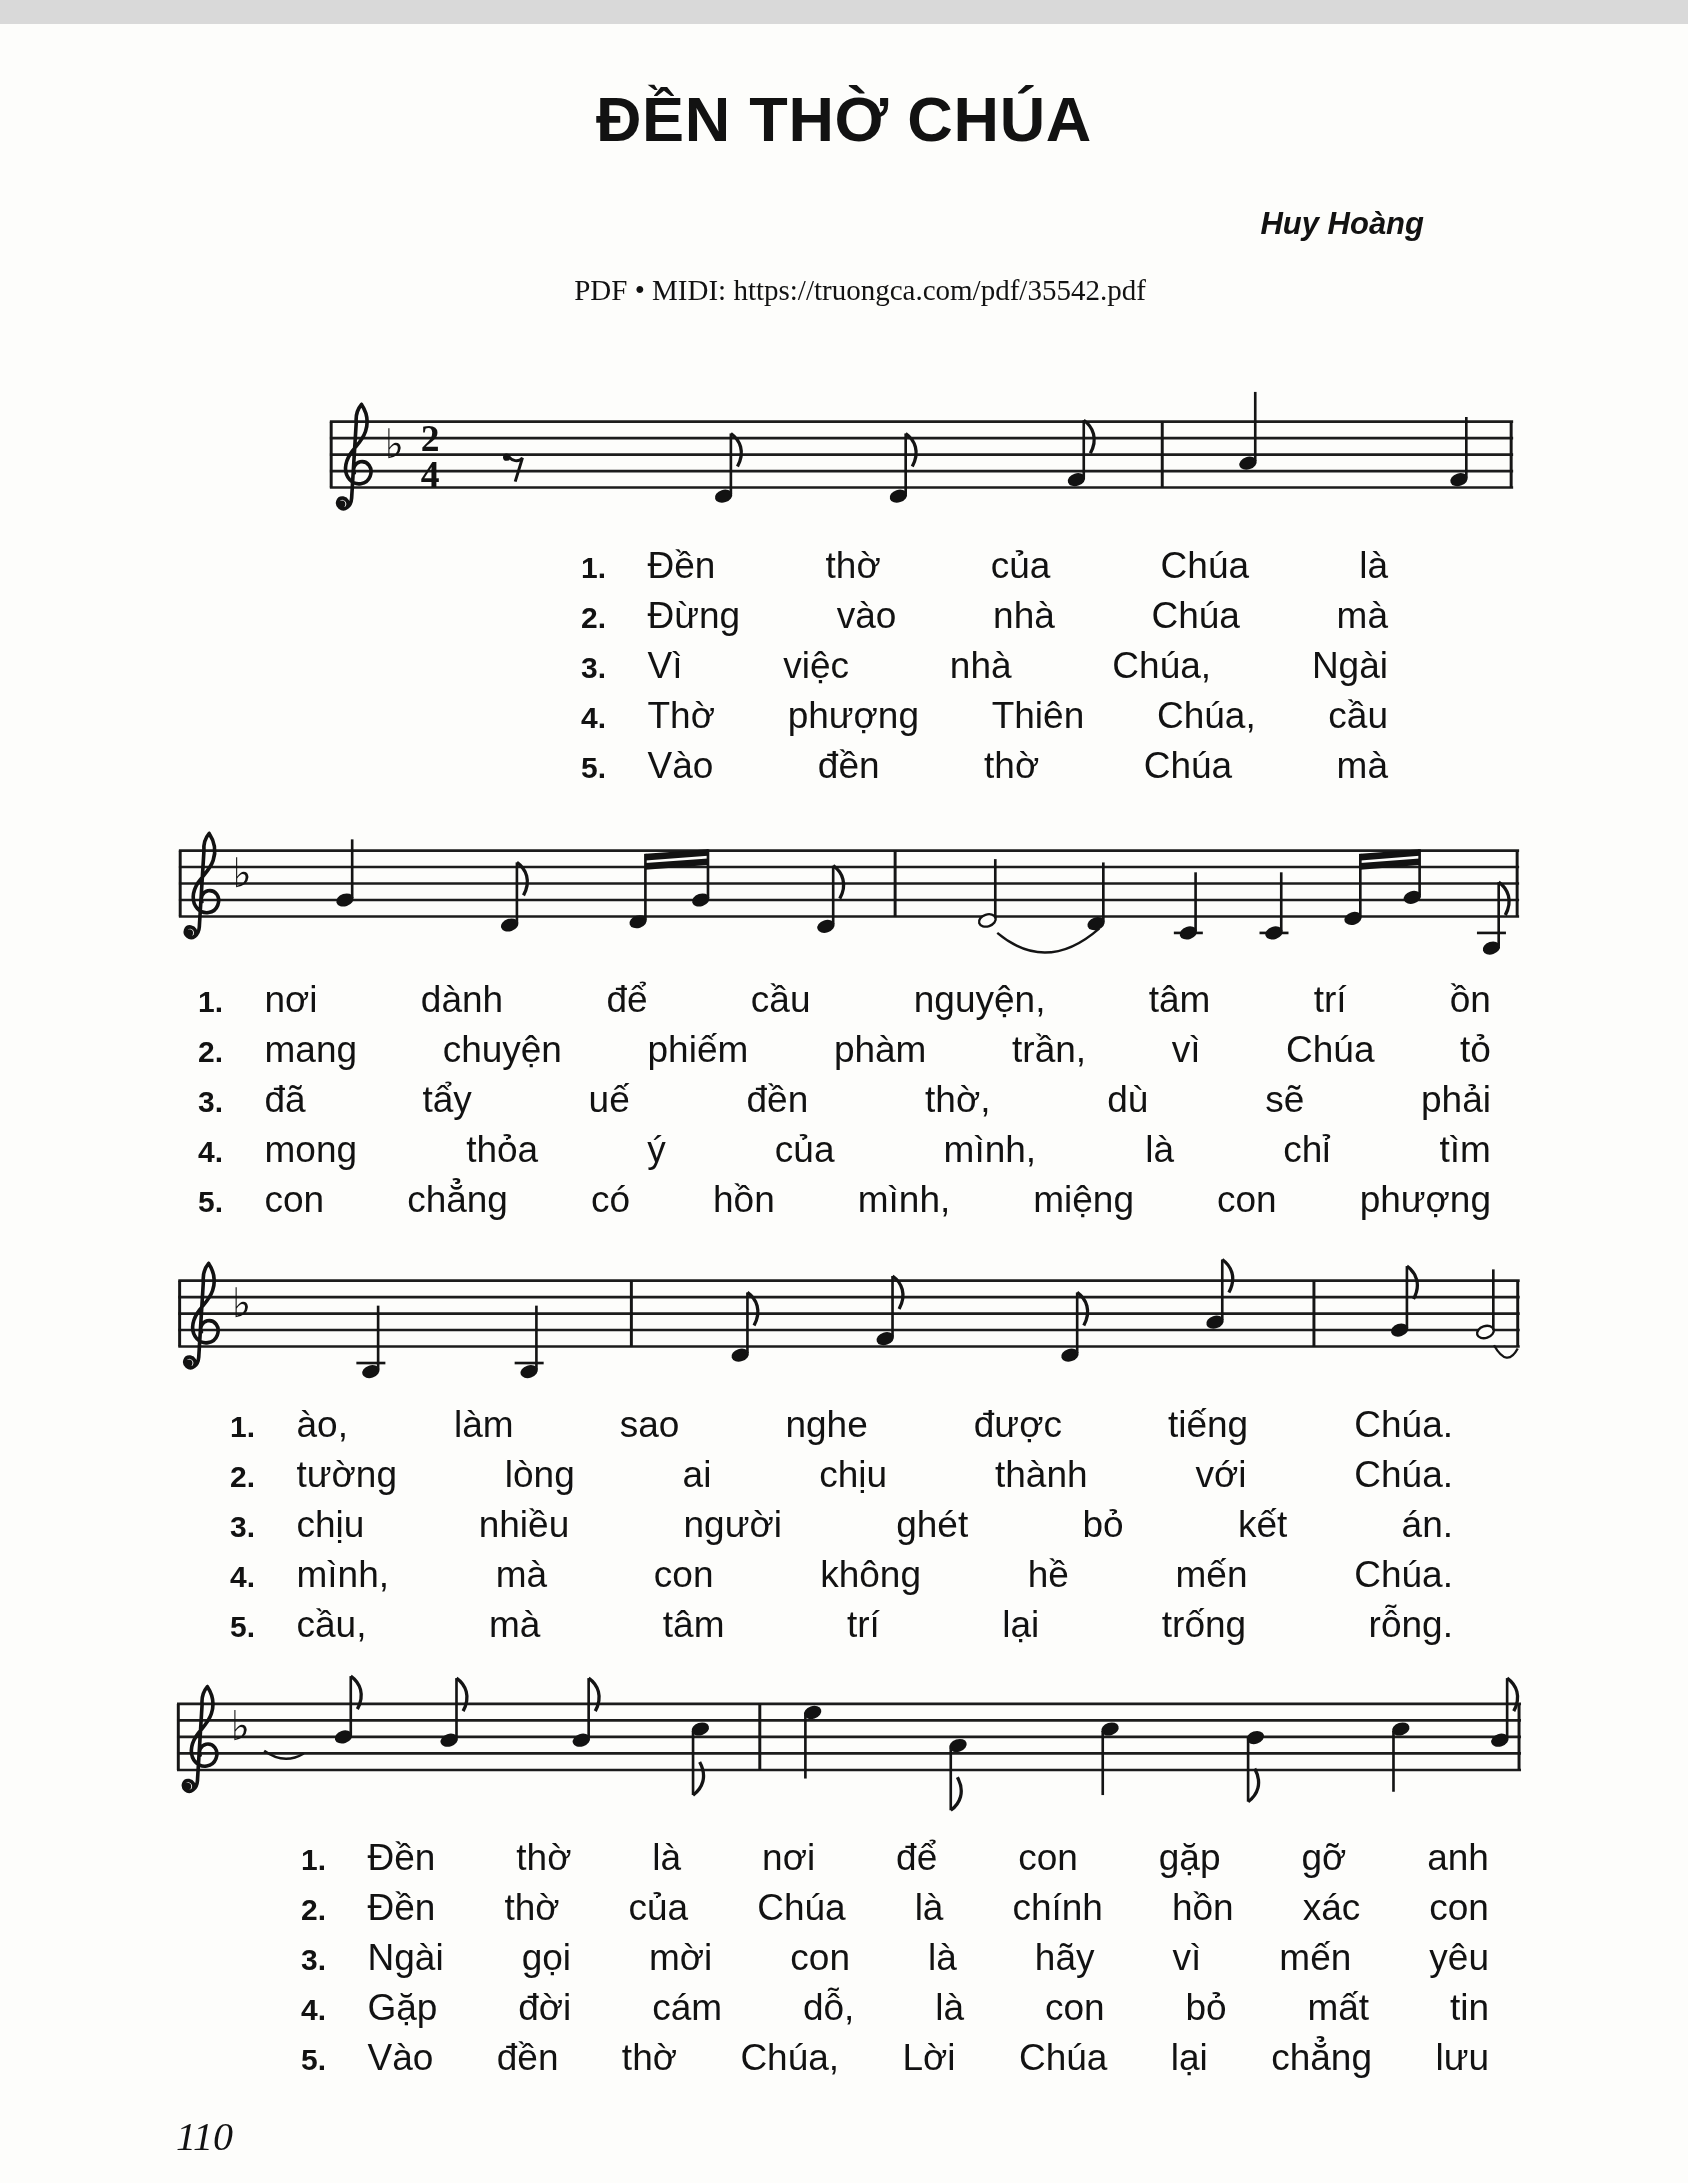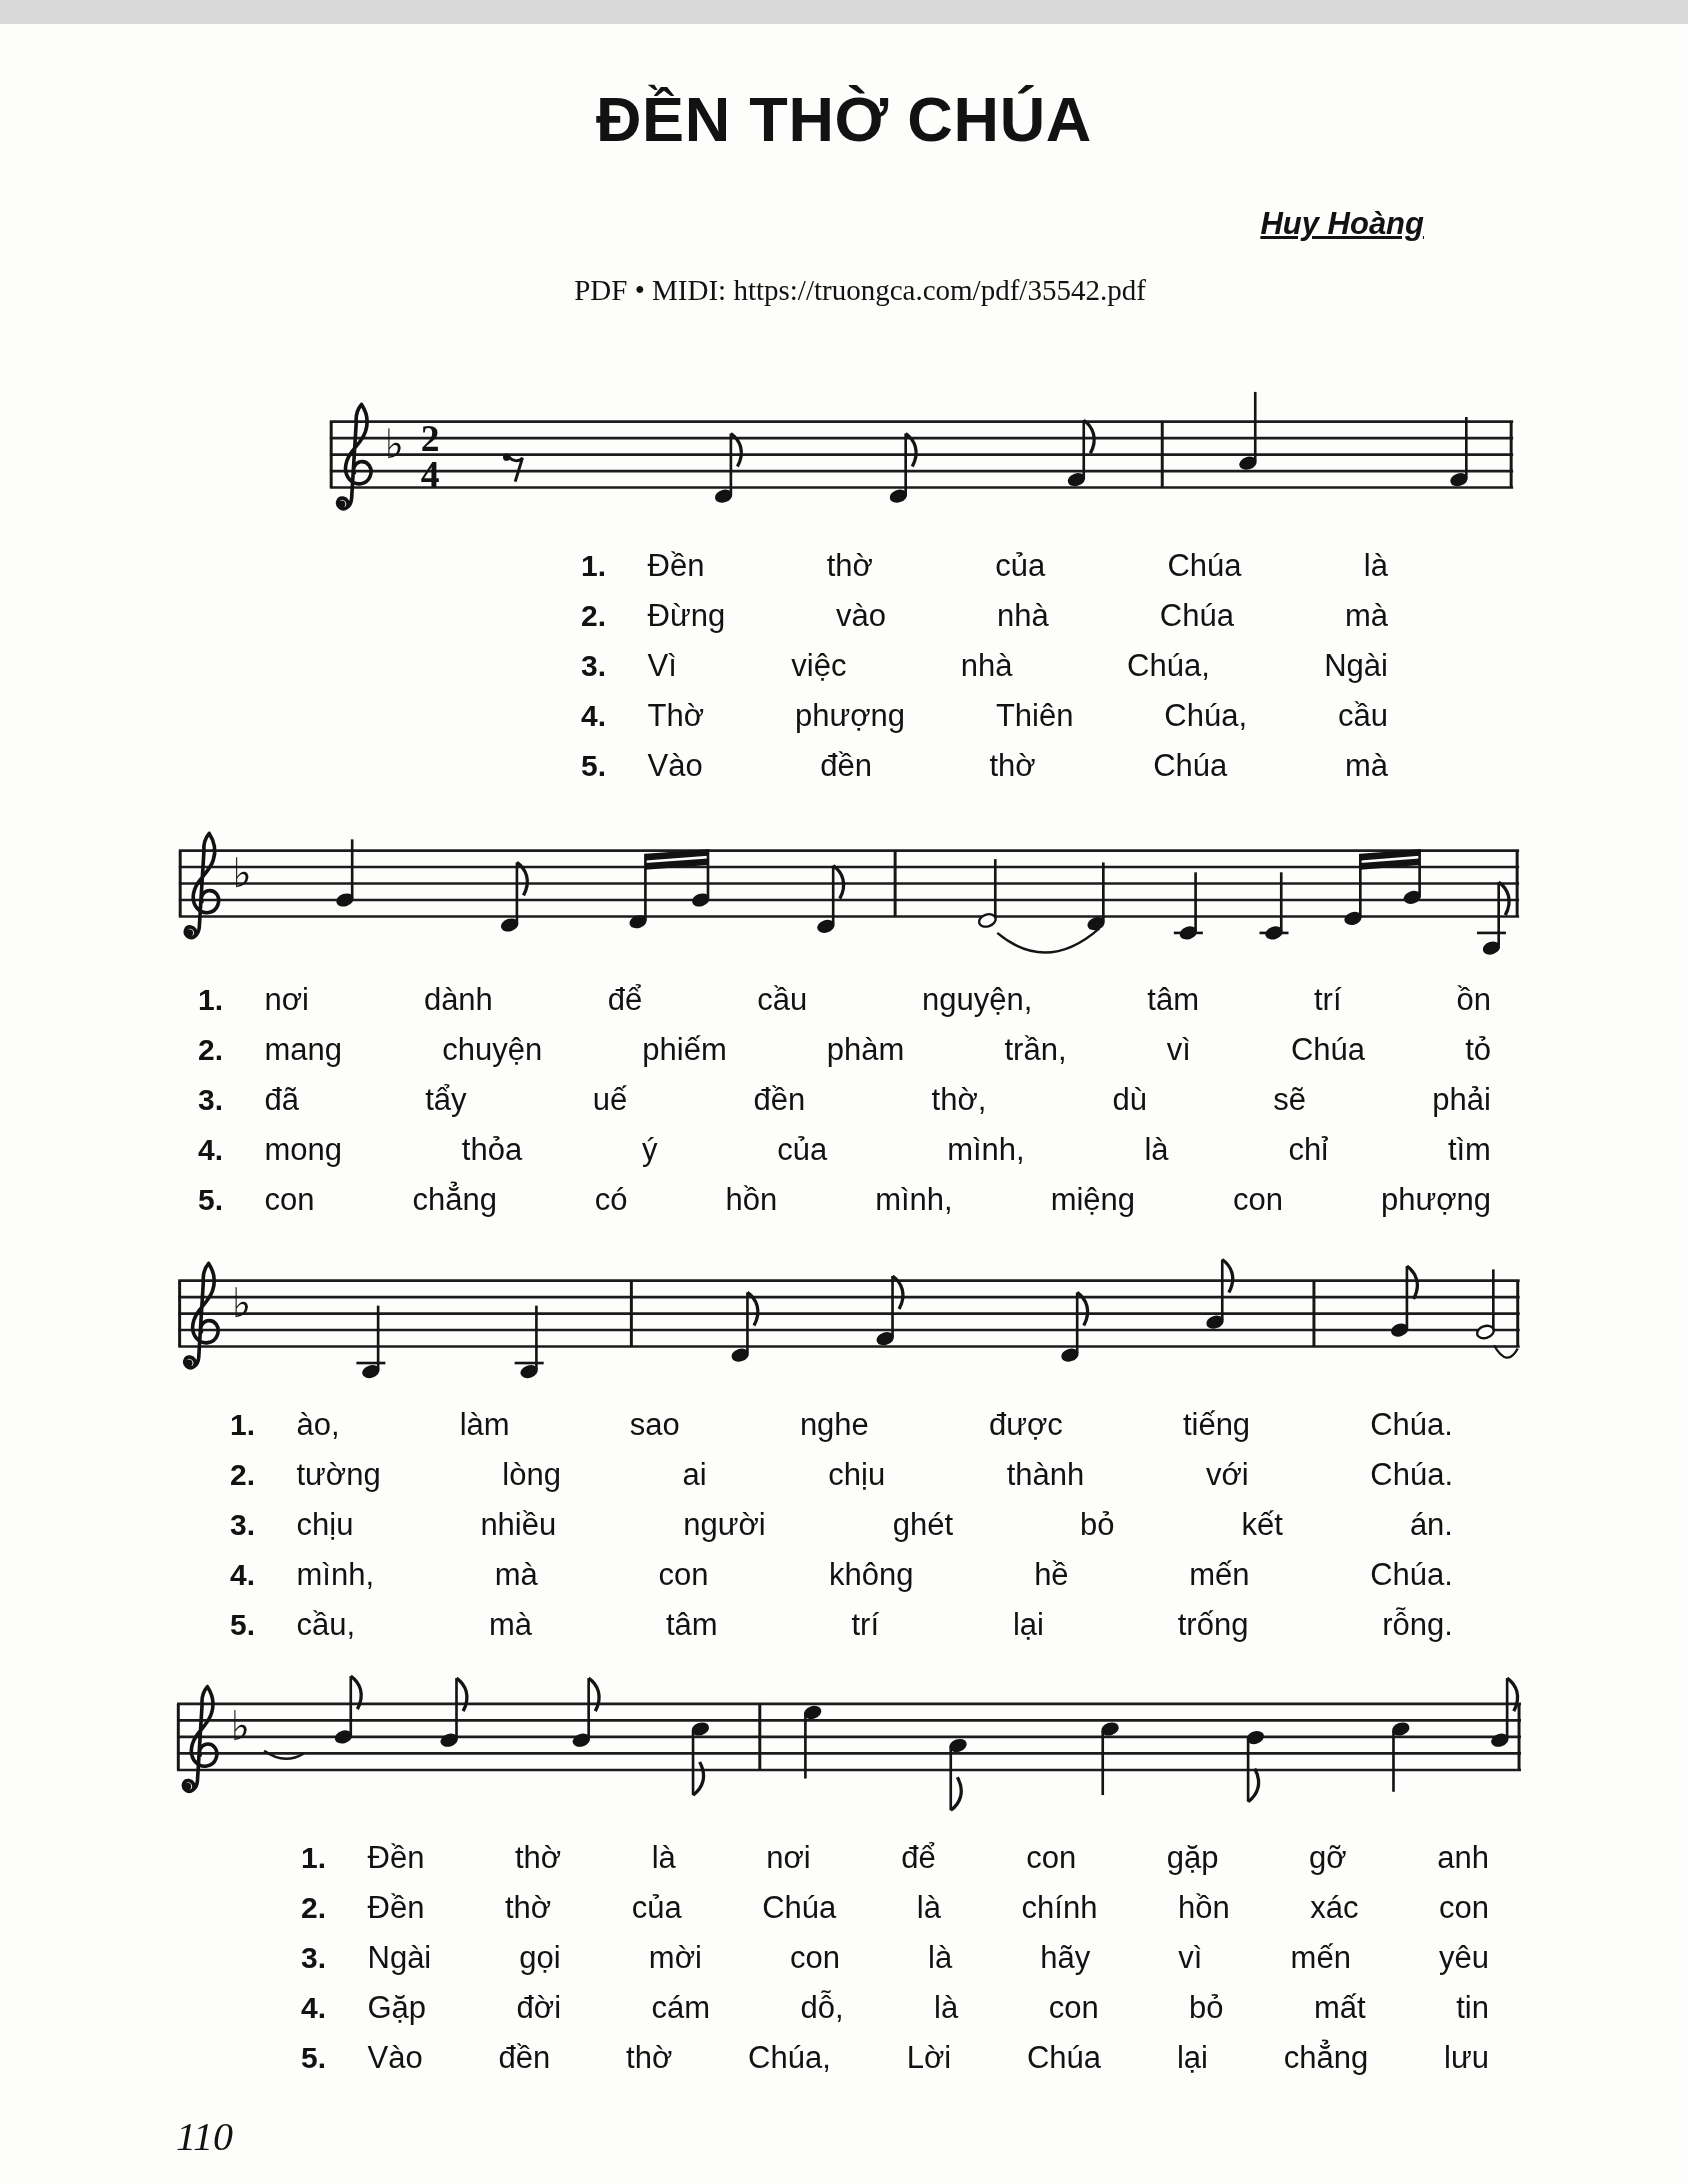--- a/index.html
+++ b/index.html
@@ -1,21 +1,21 @@
 <!DOCTYPE html>
 <html style="font-size:10.6px"><head>
 <meta charset="utf-8">
 <style>
   html,body{margin:0;padding:0;background:#d9d9d9;}
   .page{position:relative;width:1688px;height:2183px;background:#fdfdfb;
         font-family:"Liberation Sans","DejaVu Sans",sans-serif;color:#121212;overflow:hidden;margin-top:24px;}
   .title{position:absolute;top:46px;left:0;width:100%;text-align:center;
          font-size:63px;font-weight:bold;letter-spacing:0.7px;line-height:99px;}
   .author{position:absolute;top:180px;right:264px;font-size:31px;font-weight:bold;
-          font-style:italic;line-height:40px;text-decoration:underline;}
+          font-style:italic;line-height:40px;}
   .linkline{position:absolute;top:246px;left:16px;width:100%;text-align:center;
             font-size:29px;font-family:"Liberation Serif","DejaVu Serif",serif;line-height:40px;}
   .inspiration{position:absolute;top:309px;left:457px;font-size:28px;line-height:37px;}
   .staff{position:absolute;}
   .staff line.sl{stroke:#1c1c1c;stroke-width:4;}
   .staff line.bar{stroke:#161616;stroke-width:4.5;}
   .staff line.stem{stroke:#141414;stroke-width:4;}
   .staff line.ledger{stroke:#141414;stroke-width:4;}
   .staff .nh{fill:#121212;}
   .staff .nh-open{fill:#fdfdfb;stroke:#121212;stroke-width:3.6;}
@@ -23,21 +23,21 @@
   .staff .beam{fill:#121212;}
   .staff .tie{fill:none;stroke:#141414;stroke-width:3.6;}
   .staff .clefp{fill:none;stroke:#121212;stroke-width:5.5;stroke-linecap:round;}
   .staff text.flat{font-family:"DejaVu Sans",sans-serif;font-size:62px;fill:#121212;}
   .staff text.tsig{font-family:"Liberation Serif","DejaVu Serif",serif;font-weight:bold;
                    font-size:57px;fill:#121212;text-anchor:middle;}
   .staff .restp{fill:none;stroke:#141414;stroke-width:4.5;}
   .vblock{position:absolute;}
   .vrow{display:flex;align-items:baseline;height:50px;line-height:50px;}
   .vnum{font-weight:bold;font-size:30px;width:48px;flex:none;}
-  .vwords{flex:1;display:flex;justify-content:space-between;font-size:31px;margin-left:18.5px;}
+  .vwords{flex:1;display:flex;justify-content:space-between;font-size:37px;margin-left:18.5px;}
   .b1{left:581px;top:517px;width:807px;}
   .b2{left:198px;top:951px;width:1293px;}
   .b3{left:230px;top:1376px;width:1223px;}
   .b4{left:301px;top:1809px;width:1188px;}
   .pageno{position:absolute;left:176px;top:2089px;font-size:40px;font-weight:normal;
           font-style:italic;font-family:"Liberation Serif","DejaVu Serif",serif;}
 </style>
 </head>
 <body>
 

